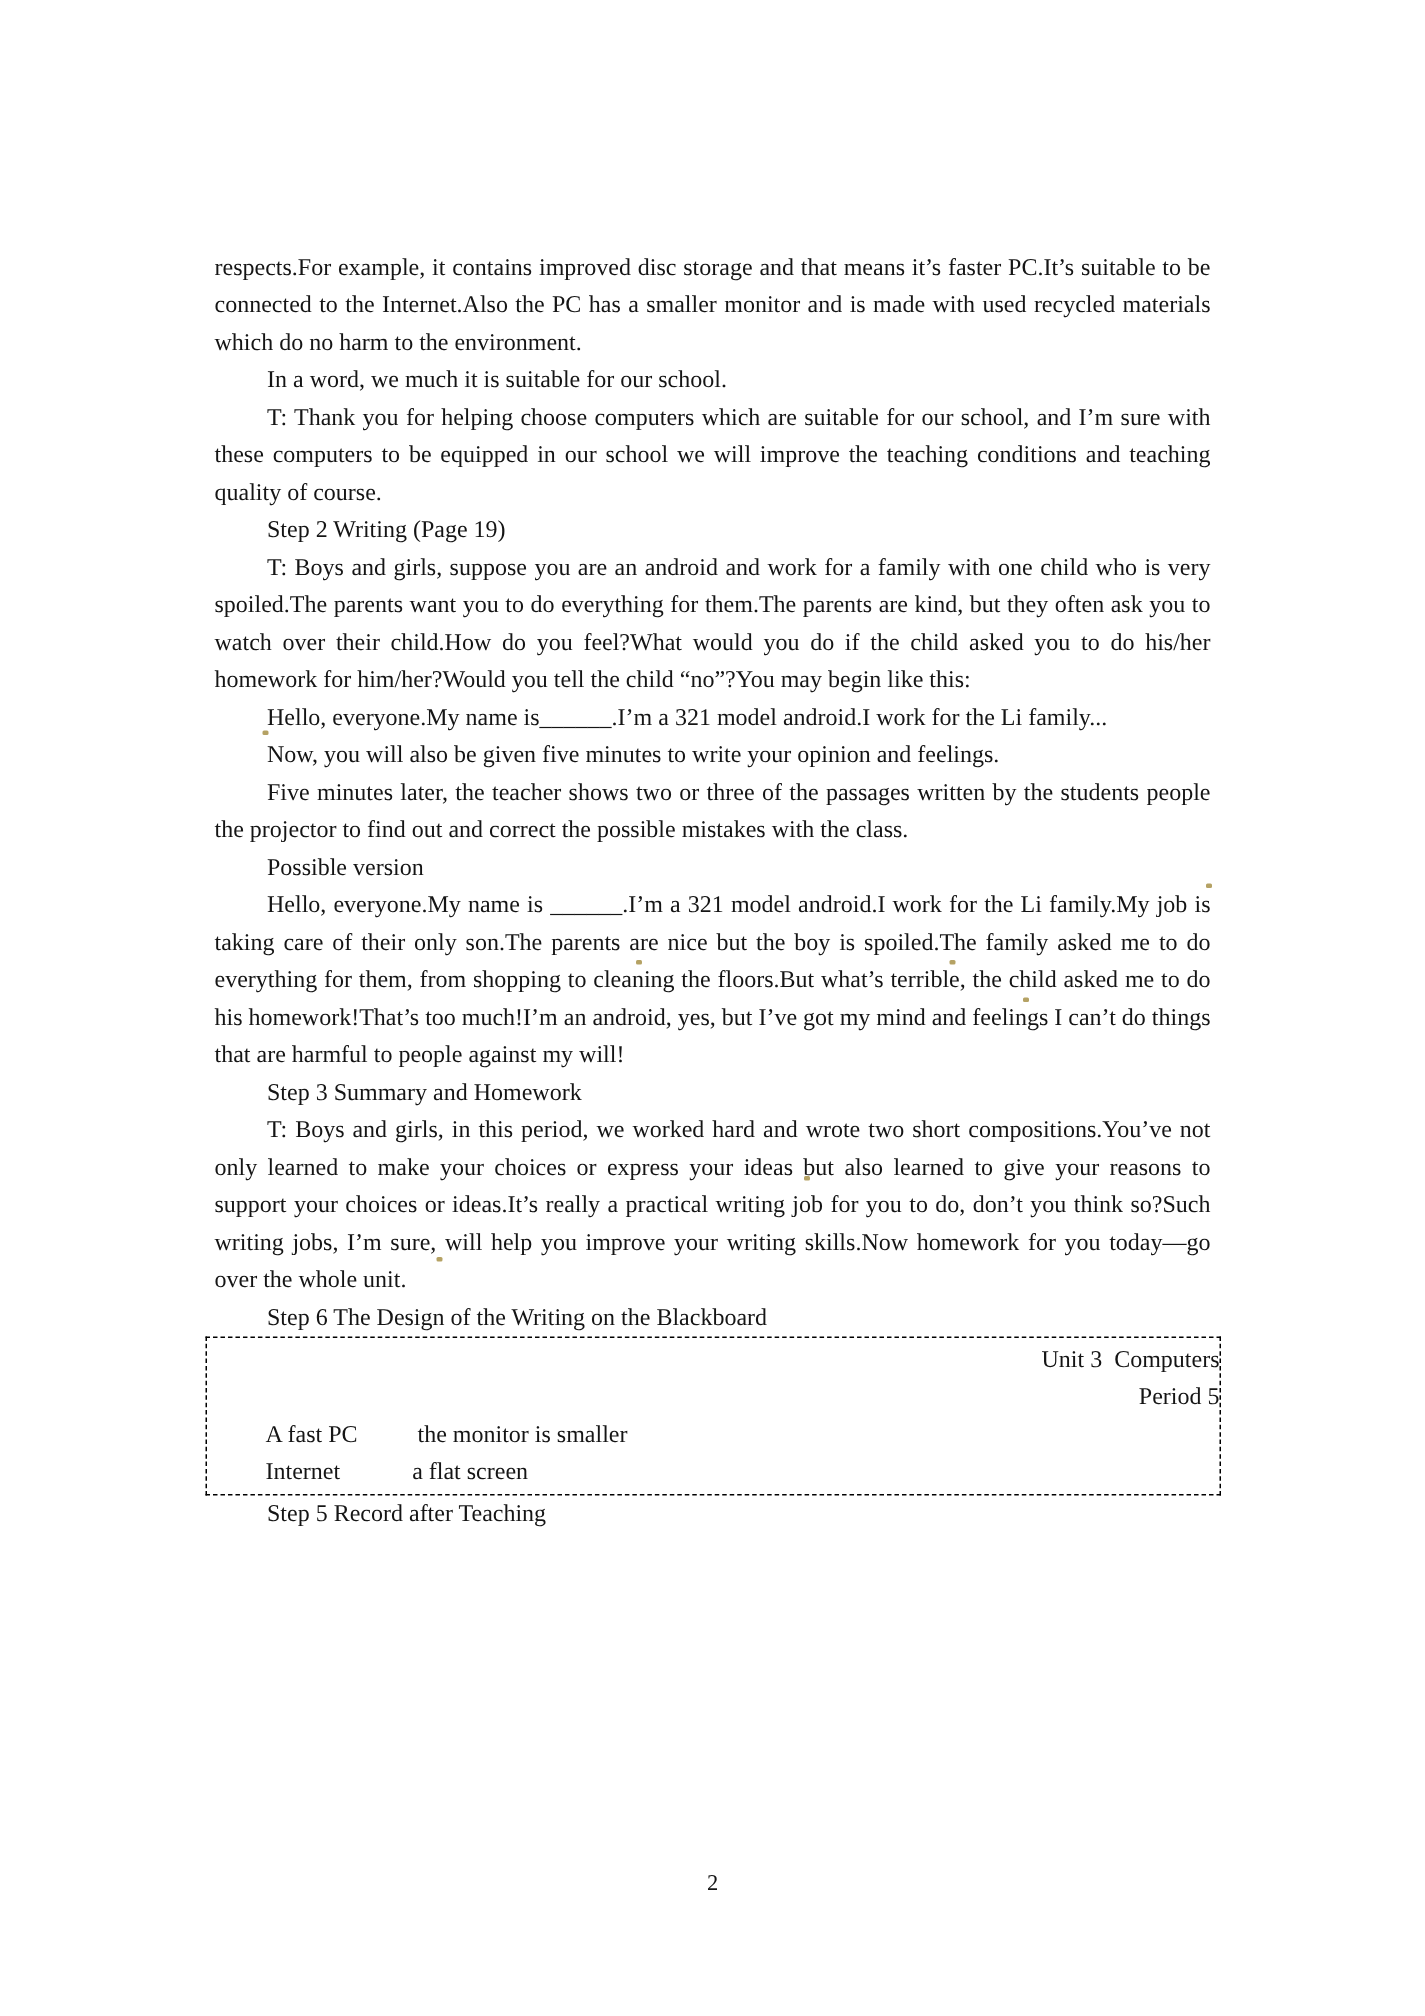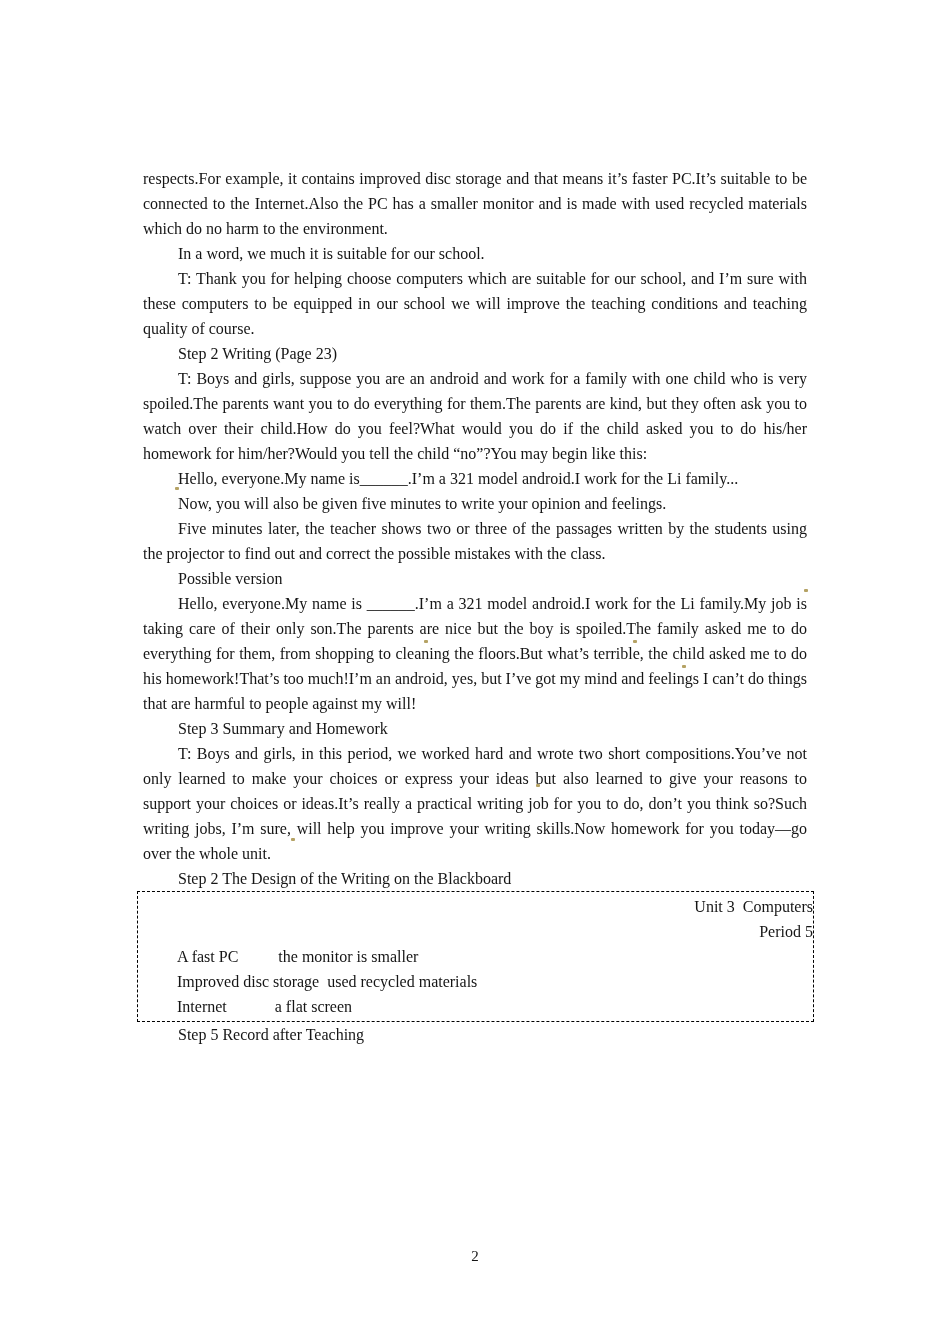--- a/index.html
+++ b/index.html
@@ -67,36 +67,35 @@
     background: #b5a264;
   }
 </style>
 </head>
 <body>
 
 <div class="doc">
   <p class="para noindent">respects.For example, it contains improved disc storage and that means it’s faster PC.It’s suitable to be connected to the Internet.Also the PC has a smaller monitor and is made with used recycled materials which do no harm to the environment.</p>
   <p class="para">In a word, we much it is suitable for our school.</p>
   <p class="para">T: Thank you for helping choose computers which are suitable for our school, and I’m sure with these computers to be equipped in our school we will improve the teaching conditions and teaching quality of course.</p>
-  <p class="para">Step 2 Writing (Page 23)</p>
+  <p class="para">Step 2 Writing (Page 19)</p>
   <p class="para">T: Boys and girls, suppose you are an android and work for a family with one child who is very spoiled.The parents want you to do everything for them.The parents are kind, but they often ask you to watch over their child.How do you feel?What would you do if the child asked you to do his/her homework for him/her?Would you tell the child “no”?You may begin like this: </p>
   <p class="para">Hello, everyone.My name is______.I’m a 321 model android.I work for the Li family...</p>
   <p class="para">Now, you will also be given five minutes to write your opinion and feelings.</p>
-  <p class="para">Five minutes later, the teacher shows two or three of the passages written by the students using the projector to find out and correct the possible mistakes with the class.</p>
+  <p class="para">Five minutes later, the teacher shows two or three of the passages written by the students people the projector to find out and correct the possible mistakes with the class.</p>
   <p class="para">Possible version</p>
   <p class="para">Hello, everyone.My name is ______.I’m a 321 model android.I work for the Li family.My job is taking care of their only son.The parents are nice but the boy is spoiled.The family asked me to do everything for them, from shopping to cleaning the floors.But what’s terrible, the child asked me to do his homework!That’s too much!I’m an android, yes, but I’ve got my mind and feelings I can’t do things that are harmful to people against my will!</p>
   <p class="para">Step 3 Summary and Homework</p>
   <p class="para">T: Boys and girls, in this period, we worked hard and wrote two short compositions.You’ve not only learned to make your choices or express your ideas but also learned to give your reasons to support your choices or ideas.It’s really a practical writing job for you to do, don’t you think so?Such writing jobs, I’m sure, will help you improve your writing skills.Now homework for you today—go over the whole unit.</p>
-  <p class="para">Step 2 The Design of the Writing on the Blackboard</p>
+  <p class="para">Step 6 The Design of the Writing on the Blackboard</p>
 
   <div class="bb-box">
     <div class="bb-line bb-center">Unit 3  Computers</div>
     <div class="bb-line bb-center">Period 5</div>
     <div class="bb-line bb-row">A fast PC          the monitor is smaller</div>
-    <div class="bb-line bb-row">Improved disc storage  used recycled materials</div>
     <div class="bb-line bb-row">Internet            a flat screen</div>
   </div>
 
   <p class="para">Step 5 Record after Teaching</p>
 </div>
 
 <div class="page-number">2</div>
 
 <div class="speck" style="left:175px; top:487px;"></div>
 <div class="speck" style="left:804px; top:589px;"></div>

